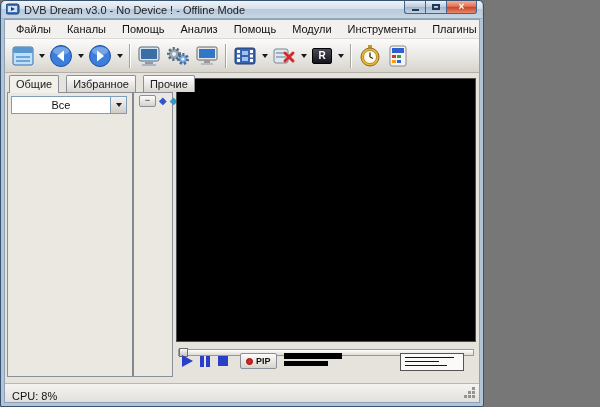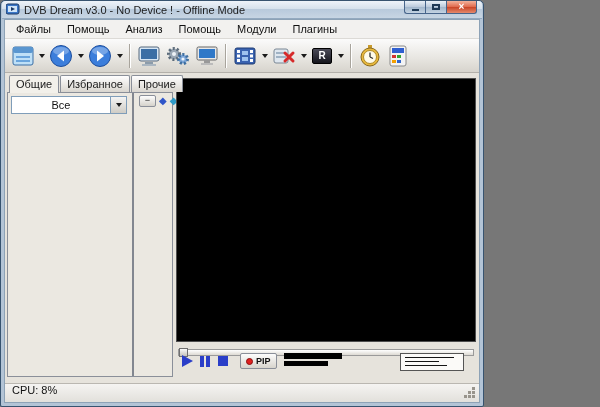--- a/index.html
+++ b/index.html
@@ -40,21 +40,21 @@
   .darr{width:0;height:0;border-left:3px solid transparent;border-right:3px solid transparent;border-top:4px solid #1b1b1b;display:inline-block;}
   .sep{width:2px;height:24px;border-left:1px solid #a8a49c;border-right:1px solid #fff;margin:0 4px;}
   .rec-ico{width:20px;height:16px;border:1px solid #000;border-radius:2px;background:linear-gradient(#4b4b58,#15151c);
     color:#fff;font-size:10px;font-weight:bold;display:flex;align-items:center;justify-content:center;}
 
   
   .content{position:absolute;left:0;right:0;top:53px;bottom:19px;background:#e6e3dc;}
 
   
   .sidebar{position:absolute;left:2px;top:2px;width:166px;bottom:6px;display:flex;flex-direction:column;}
-  .tabs{height:18px;display:flex;padding-left:2px;position:relative;z-index:2;}
+  .tabs{height:18px;display:flex;padding-left:2px;position:relative;z-index:2;gap:6px;}
   .tab{font-size:11px;padding:2px 6px 0;margin-right:1px;color:#1a1a1a;
     border:1px solid #8a8f99;border-bottom:none;border-radius:2px 2px 0 0;
     background:linear-gradient(#fefefe,#d9d6cf);height:17px;cursor:default;}
   .tab.active{background:#f2f0ea;height:18px;z-index:3;}
   .tabpanel{flex:1;margin-top:-1px;border:1px solid #8a8f99;background:#ebe8e1;display:flex;flex-direction:row;}
   .filter-row{height:24px;display:flex;align-items:center;justify-content:flex-end;padding:2px 3px;}
   .combo{width:116px;height:18px;background:#fff;border:1px solid #7f9db9;display:flex;cursor:default;}
   .combo-text{flex:1;text-align:center;padding-top:2px;font-size:11px;color:#111;}
   .combo-btn{width:16px;border-left:1px solid #7f9db9;background:linear-gradient(#f4f4f4,#cfccc5);
     display:flex;align-items:center;justify-content:center;}
@@ -103,21 +103,21 @@
   .b2{width:44px;height:5px;background:#000;}
   .meter{margin-left:58px;width:64px;height:18px;border:1px solid #555;background:#fbfaf8;padding:2px 4px;}
   .meter i{display:block;height:1px;background:#151515;margin-top:3px;}
   .meter i:nth-child(1){width:92%;margin-top:1px;}
   .meter i:nth-child(2){width:64%;}
   .meter i:nth-child(3){width:78%;}
 
   
   .statusbar{position:absolute;left:0;right:0;bottom:0;height:19px;
     background:linear-gradient(#f5f4f2,#e2e0db);border-top:1px solid #bab7b1;
-    display:flex;align-items:flex-start;padding-left:7px;color:#111;}
+    display:flex;align-items:flex-end;padding-left:7px;color:#111;}
   .grip{position:absolute;right:4px;bottom:4px;width:3px;height:3px;background:#98948c;
     box-shadow:-4px 0 0 #98948c,-8px 0 0 #98948c,0 -4px 0 #98948c,-4px -4px 0 #98948c,0 -8px 0 #98948c;}
 </style>
 </head>
 <body>
 
 <div class="window">
 
   <div class="titlebar">
     <svg width="14" height="13">
@@ -136,24 +136,26 @@
       <div class="cap close">
           <span>×</span>
         </div>
     </div>
   </div>
 
   <div class="client">
 
     <div class="menubar">
       <span class="menu-item">Файлы</span>
+      <span class="menu-item">Каналы</span>
       <span class="menu-item">Помощь</span>
       <span class="menu-item">Анализ</span>
       <span class="menu-item">Помощь</span>
       <span class="menu-item">Модули</span>
+      <span class="menu-item">Инструменты</span>
       <span class="menu-item">Плагины</span>
     </div>
 
     <div class="toolbar">
       <span class="tb">
         <svg width="22" height="20">
           <rect x="1" y="1" width="20" height="18" rx="2" fill="#bfe0f7" stroke="#3a6ea5"></rect>
           <rect x="1" y="1" width="20" height="6" rx="2" fill="#5a96d0"></rect>
           <rect x="4" y="10" width="14" height="2" fill="#6aa5dd"></rect>
           <rect x="4" y="14" width="14" height="2" fill="#6aa5dd"></rect>

